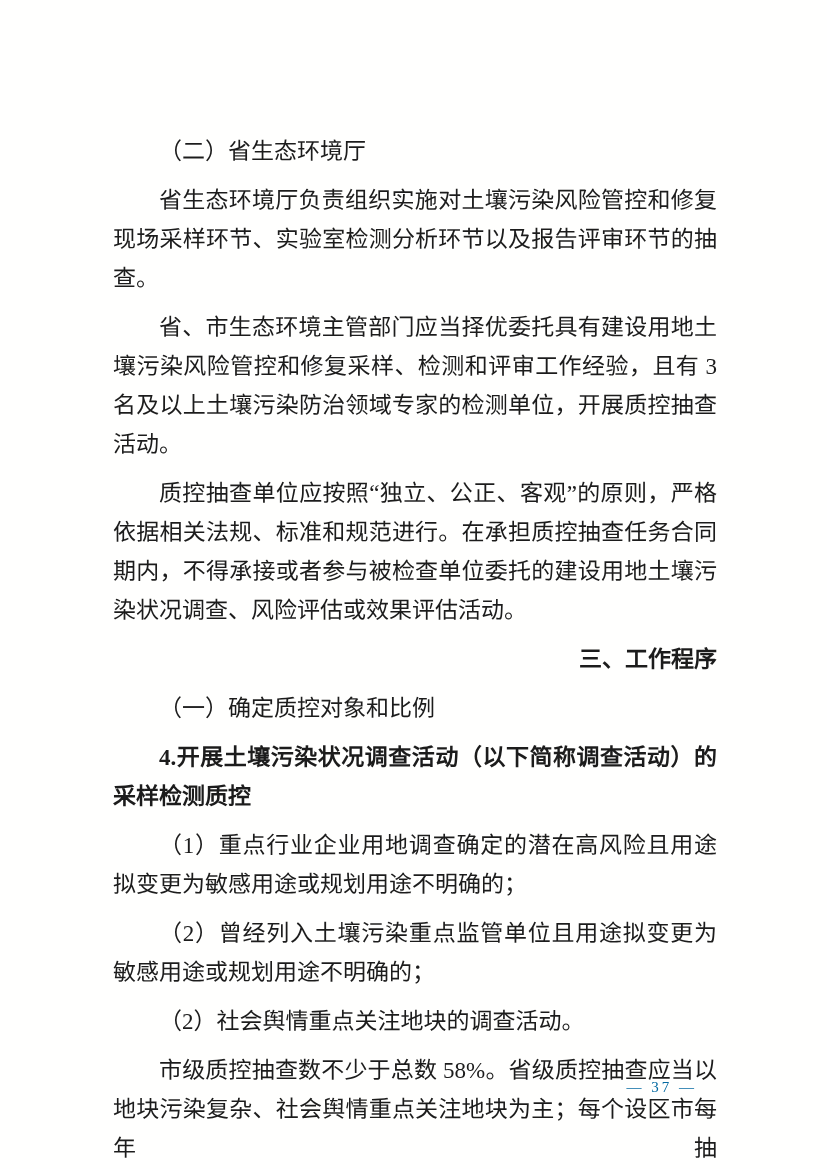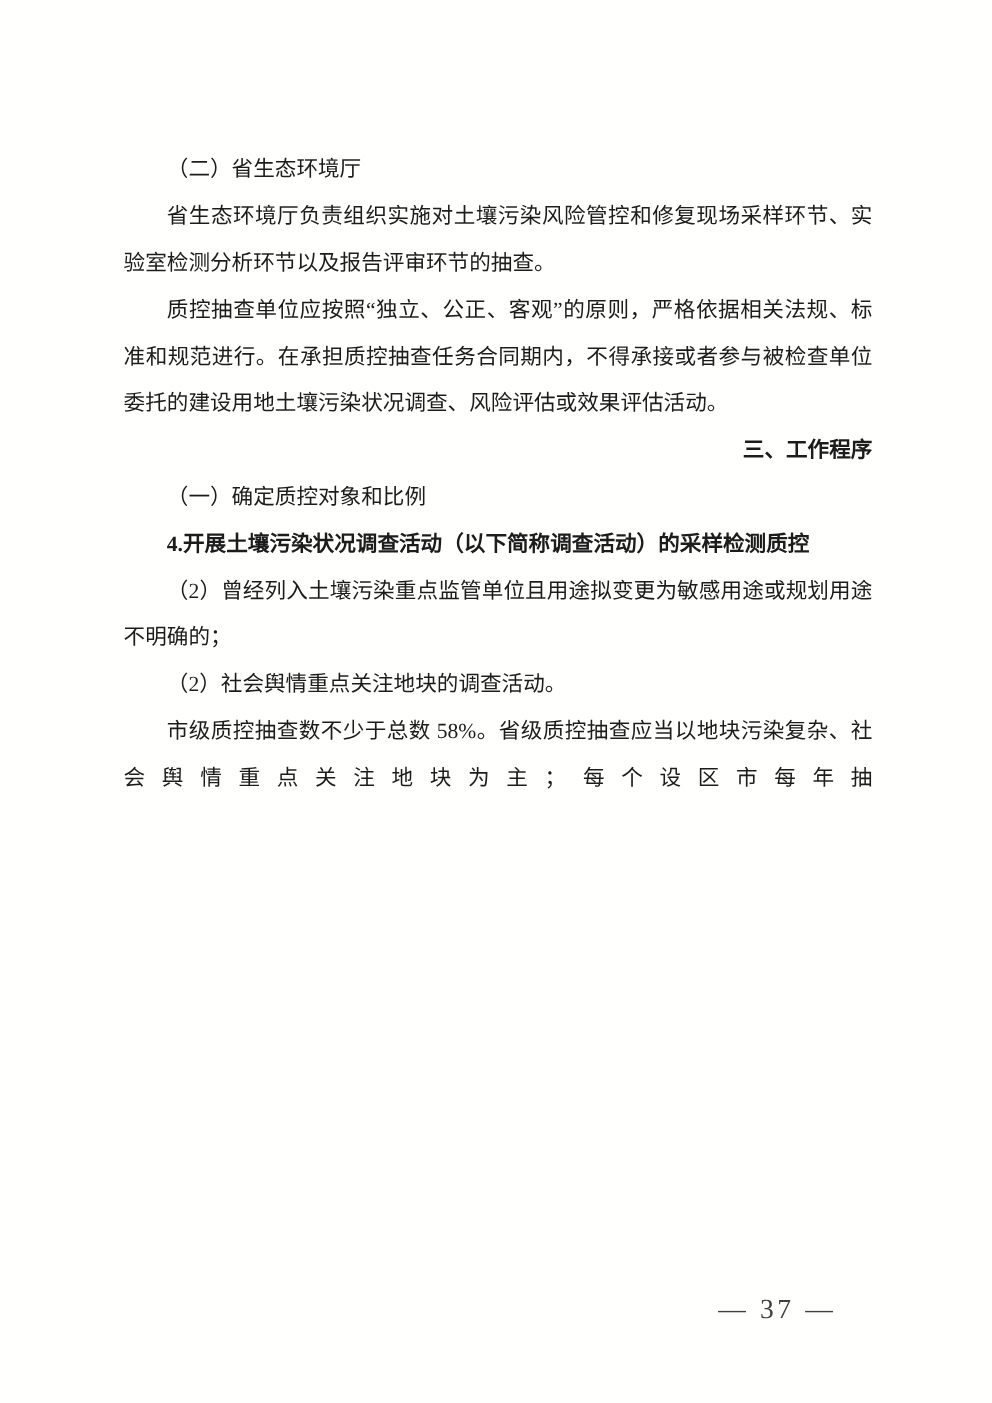--- a/index.html
+++ b/index.html
@@ -19,26 +19,26 @@
     color: #1c1c1c;
     overflow: hidden;
   }
   .content {
     position: absolute;
     left: 103px;
     top: 122px;
     width: 624px;
   }
   .block {
-    font-size: 18px;
+    font-size: 23px;
     line-height: 39px;
     text-align: justify;
     text-justify: inter-ideograph;
     text-indent: 2em;
-    margin: 0;
+    margin: 10px;
     word-break: break-all;
   }
   
   .heading1 {
     font-family: "Liberation Sans", "DejaVu Sans", sans-serif;
     font-weight: bold;
     text-align: right;
   }
   
   .heading2 {
@@ -51,37 +51,39 @@
   
   .continued {
     text-align-last: justify;
   }
   .page-footer {
     position: absolute;
     top: 1078px;
     right: 130px;
   }
   .page-number {
-    font-size: 23px;
+    font-size: 15px;
     letter-spacing: 3px;
-    color: #404040;
+    color: #0369a1;
     white-space: nowrap;
   }
 </style>
 </head>
 <body>
 
 <div class="page">
   <main class="content" id="doc-body">
       <p class="block heading2">（二）省生态环境厅</p>
       <p class="block para">省生态环境厅负责组织实施对土壤污染风险管控和修复现场采样环节、实验室检测分析环节以及报告评审环节的抽查。</p>
+      <p class="block para">省、市生态环境主管部门应当择优委托具有建设用地土壤污染风险管控和修复采样、检测和评审工作经验，且有 3 名及以上土壤污染防治领域专家的检测单位，开展质控抽查活动。</p>
       <p class="block para">质控抽查单位应按照“独立、公正、客观”的原则，严格依据相关法规、标准和规范进行。在承担质控抽查任务合同期内，不得承接或者参与被检查单位委托的建设用地土壤污染状况调查、风险评估或效果评估活动。</p>
       <p class="block heading1">三、工作程序</p>
       <p class="block heading2">（一）确定质控对象和比例</p>
       <p class="block heading3">4.开展土壤污染状况调查活动（以下简称调查活动）的采样检测质控</p>
+      <p class="block para">（1）重点行业企业用地调查确定的潜在高风险且用途拟变更为敏感用途或规划用途不明确的；</p>
       <p class="block para">（2）曾经列入土壤污染重点监管单位且用途拟变更为敏感用途或规划用途不明确的；</p>
       <p class="block para">（2）社会舆情重点关注地块的调查活动。</p>
       <p class="block para continued">市级质控抽查数不少于总数 58%。省级质控抽查应当以地块污染复杂、社会舆情重点关注地块为主；每个设区市每年抽</p>
     </main>
   <footer class="page-footer">
     <span class="page-number">— 37 —</span>
   </footer>
 </div>
 
 </body></html>

